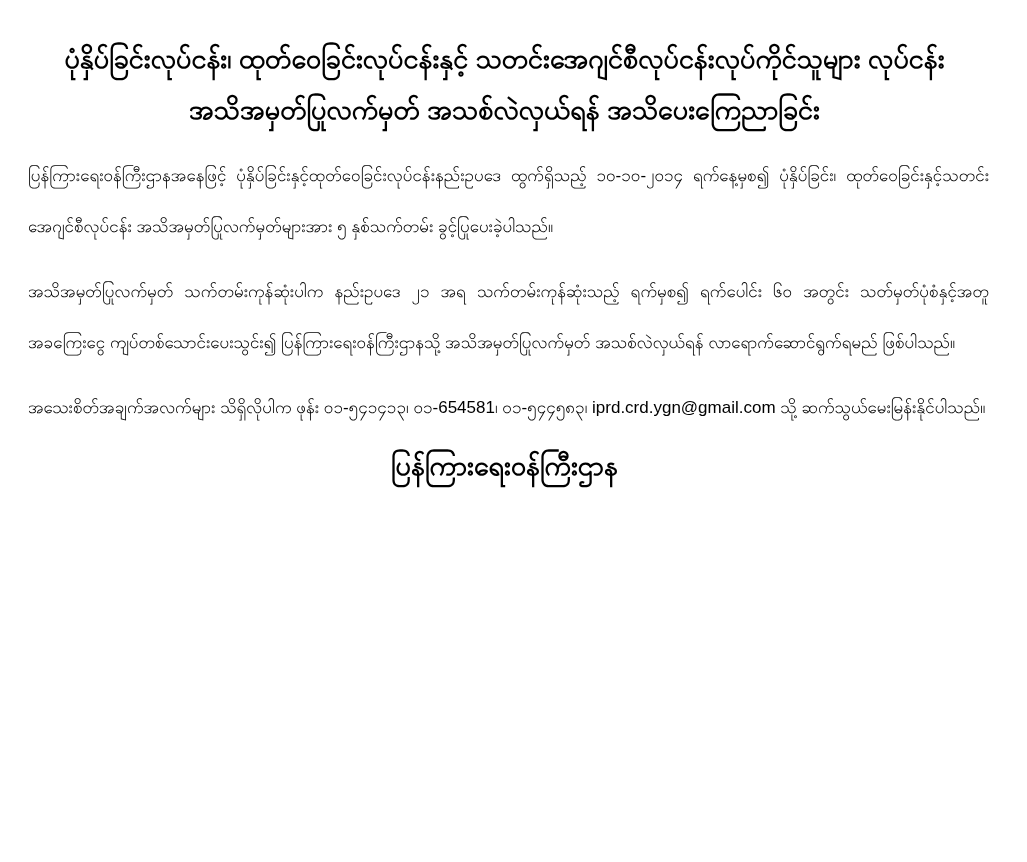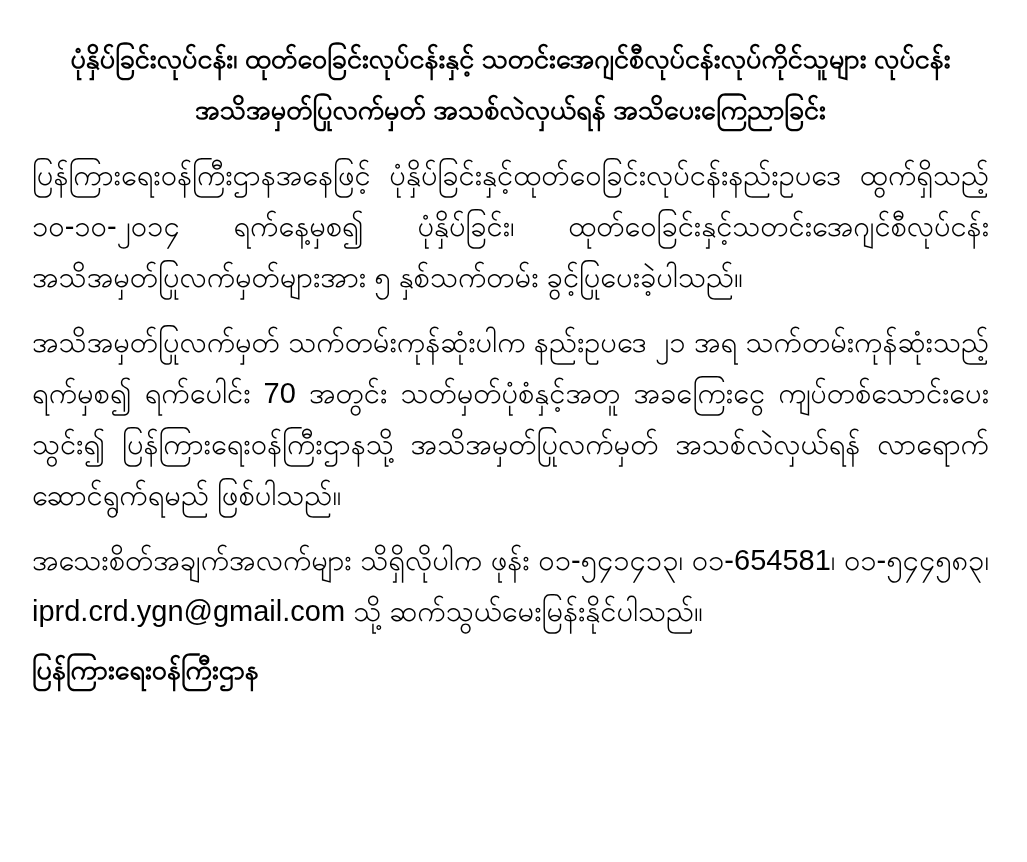--- a/index.html
+++ b/index.html
@@ -9,66 +9,66 @@
     background: #ffffff;
     font-family: "Liberation Sans", "DejaVu Sans", sans-serif;
   }
   .page {
     position: relative;
     width: 1027px;
     height: 862px;
     box-sizing: border-box;
     background: #ffffff;
     color: #000000;
-    padding: 34px 38px 20px 32px;
+    padding: 34px 38px 20px 20px;
     overflow: hidden;
   }
   .doc-title {
     font-weight: 700;
     font-size: 27px;
     line-height: 51px;
     text-align: center;
     color: #000000;
     margin: 0 6px 14px 6px;
   }
   .doc-paragraph {
-    font-size: 29px;
+    font-size: 17px;
     line-height: 51px;
     text-align: justify;
     text-justify: inter-word;
     color: #000000;
-    margin: 0 0 14px 0;
+    margin: 0 0 14px 8px;
   }
   .doc-paragraph:last-of-type {
     margin-bottom: 8px;
   }
   .email {
     color: #000000;
     text-decoration: none;
     word-break: break-all;
   }
   .signature {
     font-weight: 700;
     font-size: 27px;
     line-height: 50px;
-    text-align: left;
+    text-align: center;
     color: #000000;
     margin-top: 6px;
   }
 </style>
 </head>
 <body>
 
 <div class="page">
 
   <div class="doc-title">ပုံနှိပ်ခြင်းလုပ်ငန်း၊ ထုတ်ဝေခြင်းလုပ်ငန်းနှင့် သတင်းအေဂျင်စီလုပ်ငန်းလုပ်ကိုင်သူများ လုပ်ငန်း အသိအမှတ်ပြုလက်မှတ် အသစ်လဲလှယ်ရန် အသိပေးကြေညာခြင်း</div>
 
   <p class="doc-paragraph">ပြန်ကြားရေးဝန်ကြီးဌာနအနေဖြင့် ပုံနှိပ်ခြင်းနှင့်ထုတ်ဝေခြင်းလုပ်ငန်းနည်းဥပဒေ ထွက်ရှိသည့် ၁၀-၁၀-၂၀၁၄ ရက်နေ့မှစ၍ ပုံနှိပ်ခြင်း၊ ထုတ်ဝေခြင်းနှင့်သတင်းအေဂျင်စီလုပ်ငန်း အသိအမှတ်ပြုလက်မှတ်များအား ၅ နှစ်သက်တမ်း ခွင့်ပြုပေးခဲ့ပါသည်။</p>
 
-  <p class="doc-paragraph">အသိအမှတ်ပြုလက်မှတ် သက်တမ်းကုန်ဆုံးပါက နည်းဥပဒေ ၂၁ အရ သက်တမ်းကုန်ဆုံးသည့် ရက်မှစ၍ ရက်ပေါင်း 70 အတွင်း သတ်မှတ်ပုံစံနှင့်အတူ အခကြေးငွေ ကျပ်တစ်သောင်းပေးသွင်း၍ ပြန်ကြားရေးဝန်ကြီးဌာနသို့ အသိအမှတ်ပြုလက်မှတ် အသစ်လဲလှယ်ရန် လာရောက်ဆောင်ရွက်ရမည် ဖြစ်ပါသည်။</p>
+  <p class="doc-paragraph">အသိအမှတ်ပြုလက်မှတ် သက်တမ်းကုန်ဆုံးပါက နည်းဥပဒေ ၂၁ အရ သက်တမ်းကုန်ဆုံးသည့် ရက်မှစ၍ ရက်ပေါင်း ၆၀ အတွင်း သတ်မှတ်ပုံစံနှင့်အတူ အခကြေးငွေ ကျပ်တစ်သောင်းပေးသွင်း၍ ပြန်ကြားရေးဝန်ကြီးဌာနသို့ အသိအမှတ်ပြုလက်မှတ် အသစ်လဲလှယ်ရန် လာရောက်ဆောင်ရွက်ရမည် ဖြစ်ပါသည်။</p>
 
 
   <p class="doc-paragraph">
     <span>အသေးစိတ်အချက်အလက်များ သိရှိလိုပါက ဖုန်း ၀၁-၅၄၁၄၁၃၊ ၀၁-654581၊ ၀၁-၅၄၄၅၈၃၊ </span><span class="email">iprd.crd.ygn@gmail.com</span><span> သို့ ဆက်သွယ်မေးမြန်းနိုင်ပါသည်။</span>
   </p>
 
   <div class="signature">ပြန်ကြားရေးဝန်ကြီးဌာန</div>
 
 </div>
 

